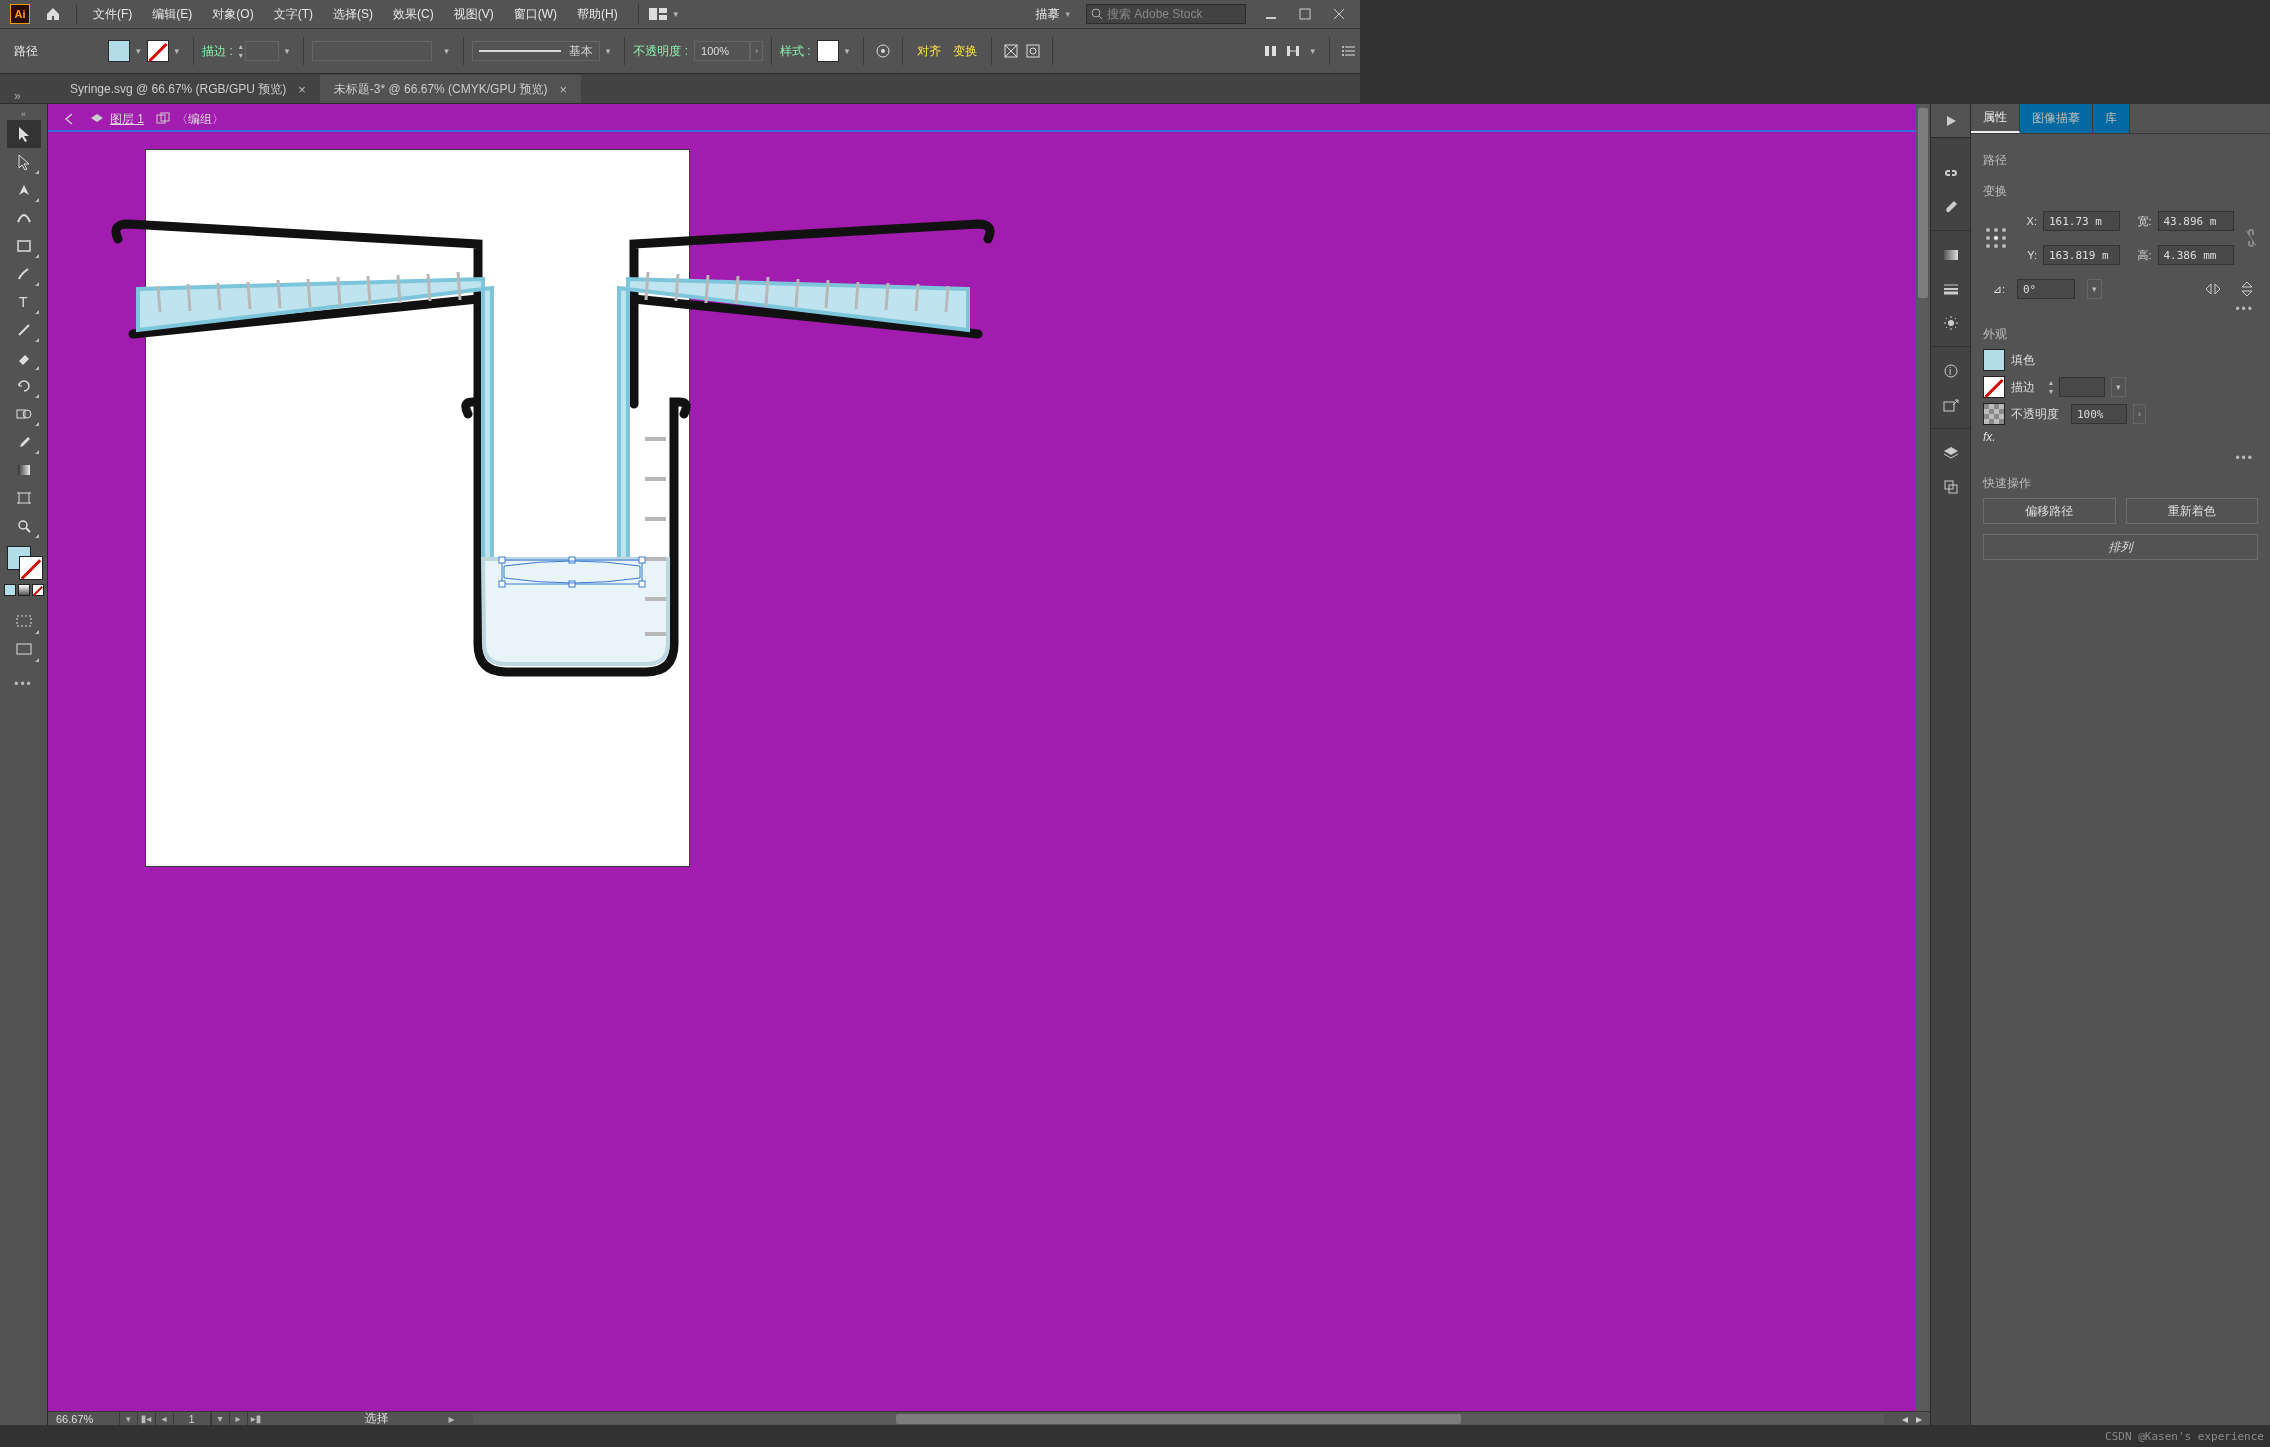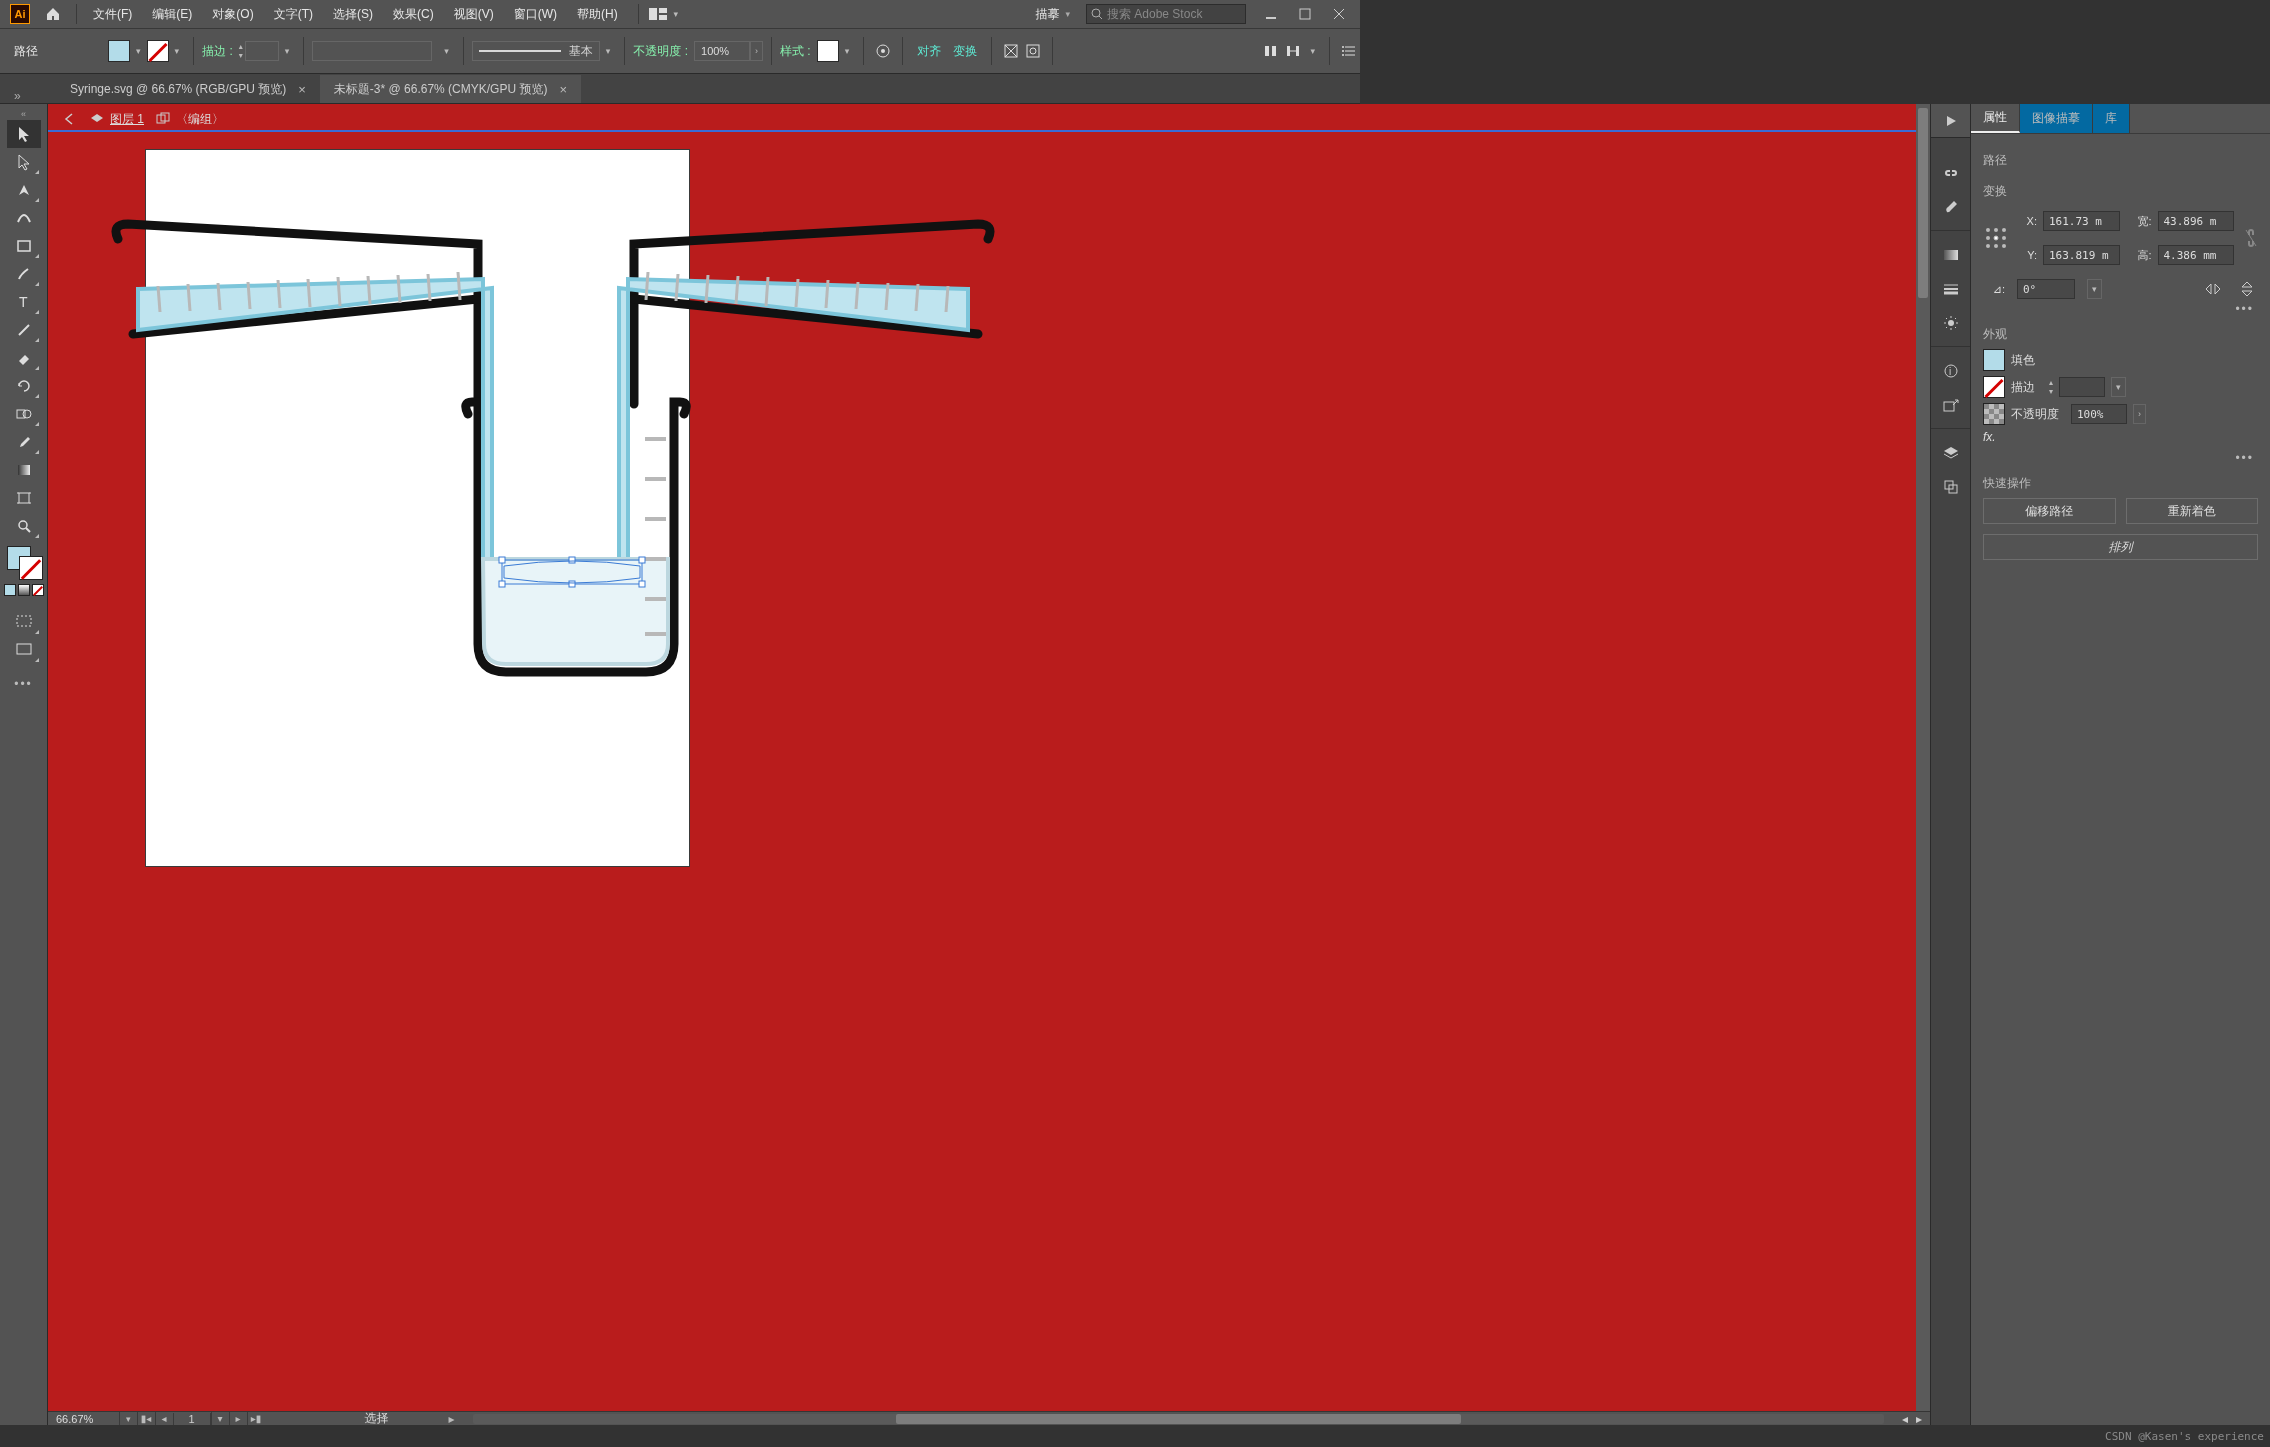--- a/index.html
+++ b/index.html
@@ -29,21 +29,21 @@
 .swatch.nostroke::after { content:""; position:absolute; left:-2px; right:-2px; top:50%; border-top:3px solid #d40000; transform:rotate(-45deg); }
 .caret-sm { font-size:9px; color:#bbb; padding:0 6px; }
 .vsep { width:1px; height:28px; background:#3a3a3a; margin:0 8px; }
 .ctrl-label { color:#86efac; margin-right:6px; }
 .pt-input { width:34px; height:20px; border:1px solid #666; background:#535353; display:flex; align-items:center; justify-content:flex-end; padding-right:4px; color:#bbb; font-size:11px; }
 .stroke-preview { width:128px; height:20px; border:1px solid #666; background:#535353; display:flex; align-items:center; padding:0 6px; }
 .stroke-preview .line { flex:1; height:2px; background:#d8d8d8; margin-right:8px; }
 .opac-input { width:56px; height:20px; border:1px solid #666; background:#535353; display:flex; align-items:center; padding:0 6px; color:#ddd; font-size:11px; }
 .style-sw { width:22px; height:22px; background:#fff; border:1px solid #2a2a2a; }
 .ico-btn { width:22px; height:22px; display:flex; align-items:center; justify-content:center; color:#d8d8d8; }
-.txtlink { color:#5eead4; padding:0 6px; }
+.txtlink { color:#fde047; padding:0 6px; }
 
 
 .tabstrip { height:30px; background:#434343; display:flex; align-items:flex-end; padding-left:56px; border-bottom:1px solid #2a2a2a; }
 .doctab { height:28px; padding:0 14px; display:flex; align-items:center; color:#ccc; font-size:12px; background:#434343; position:relative; }
 .doctab.active { background:#525252; }
 .doctab .close { margin-left:12px; font-size:13px; color:#bbb; }
 .tabstrip .expand { position:absolute; left:14px; color:#aaa; }
 
 
 .main { position:absolute; top:104px; left:0; right:0; bottom:22px; display:flex; }
@@ -57,21 +57,21 @@
 .fillstroke .sbox { position:absolute; right:0; bottom:0; width:24px; height:24px; background:#fff; border:1px solid #222; }
 .fillstroke .sbox::after { content:""; position:absolute; left:-2px; right:-2px; top:50%; border-top:3px solid #d40000; transform:rotate(-45deg); }
 .tinytools { width:40px; height:16px; display:flex; justify-content:space-between; margin-top:4px; }
 .tinytools div { width:12px; height:12px; }
 .tinytools .a { background:#b3dce9; border:1px solid #222; }
 .tinytools .b { background:linear-gradient(#fff,#555); border:1px solid #222; }
 .tinytools .c { background:#fff; border:1px solid #222; position:relative; }
 .tinytools .c::after { content:""; position:absolute; left:-1px; right:-1px; top:50%; border-top:2px solid #d40000; transform:rotate(-45deg); }
 
 
-.canvas-wrap { flex:1; position:relative; background:#b91c1c; overflow:hidden; }
+.canvas-wrap { flex:1; position:relative; background:#a21caf; overflow:hidden; }
 .bread { position:absolute; left:10px; top:4px; height:22px; display:flex; align-items:center; color:#ddd; z-index:3; }
 .bread .chip { padding:0 6px; display:flex; align-items:center; gap:6px; }
 .artboard { position:absolute; left:98px; top:46px; width:543px; height:716px; background:#fff; box-shadow:0 0 0 1px #3a3a3a; }
 .stage { position:absolute; left:0; top:0; right:14px; bottom:14px; }
 .stage svg { position:absolute; left:0; top:0; }
 .vscroll { position:absolute; right:0; top:0; width:14px; bottom:14px; background:#5a5a5a; }
 .vscroll .thumb { position:absolute; left:2px; right:2px; top:4px; height:190px; background:#7d7d7d; border-radius:2px; }
 .hscroll-row { position:absolute; left:0; right:0; bottom:0; height:14px; background:#535353; display:flex; align-items:center; border-top:1px solid #353535; }
 .zoom { width:72px; height:14px; border-right:1px solid #3a3a3a; display:flex; align-items:center; padding-left:8px; font-size:11px; color:#ddd; }
 .navset { display:flex; align-items:center; }

